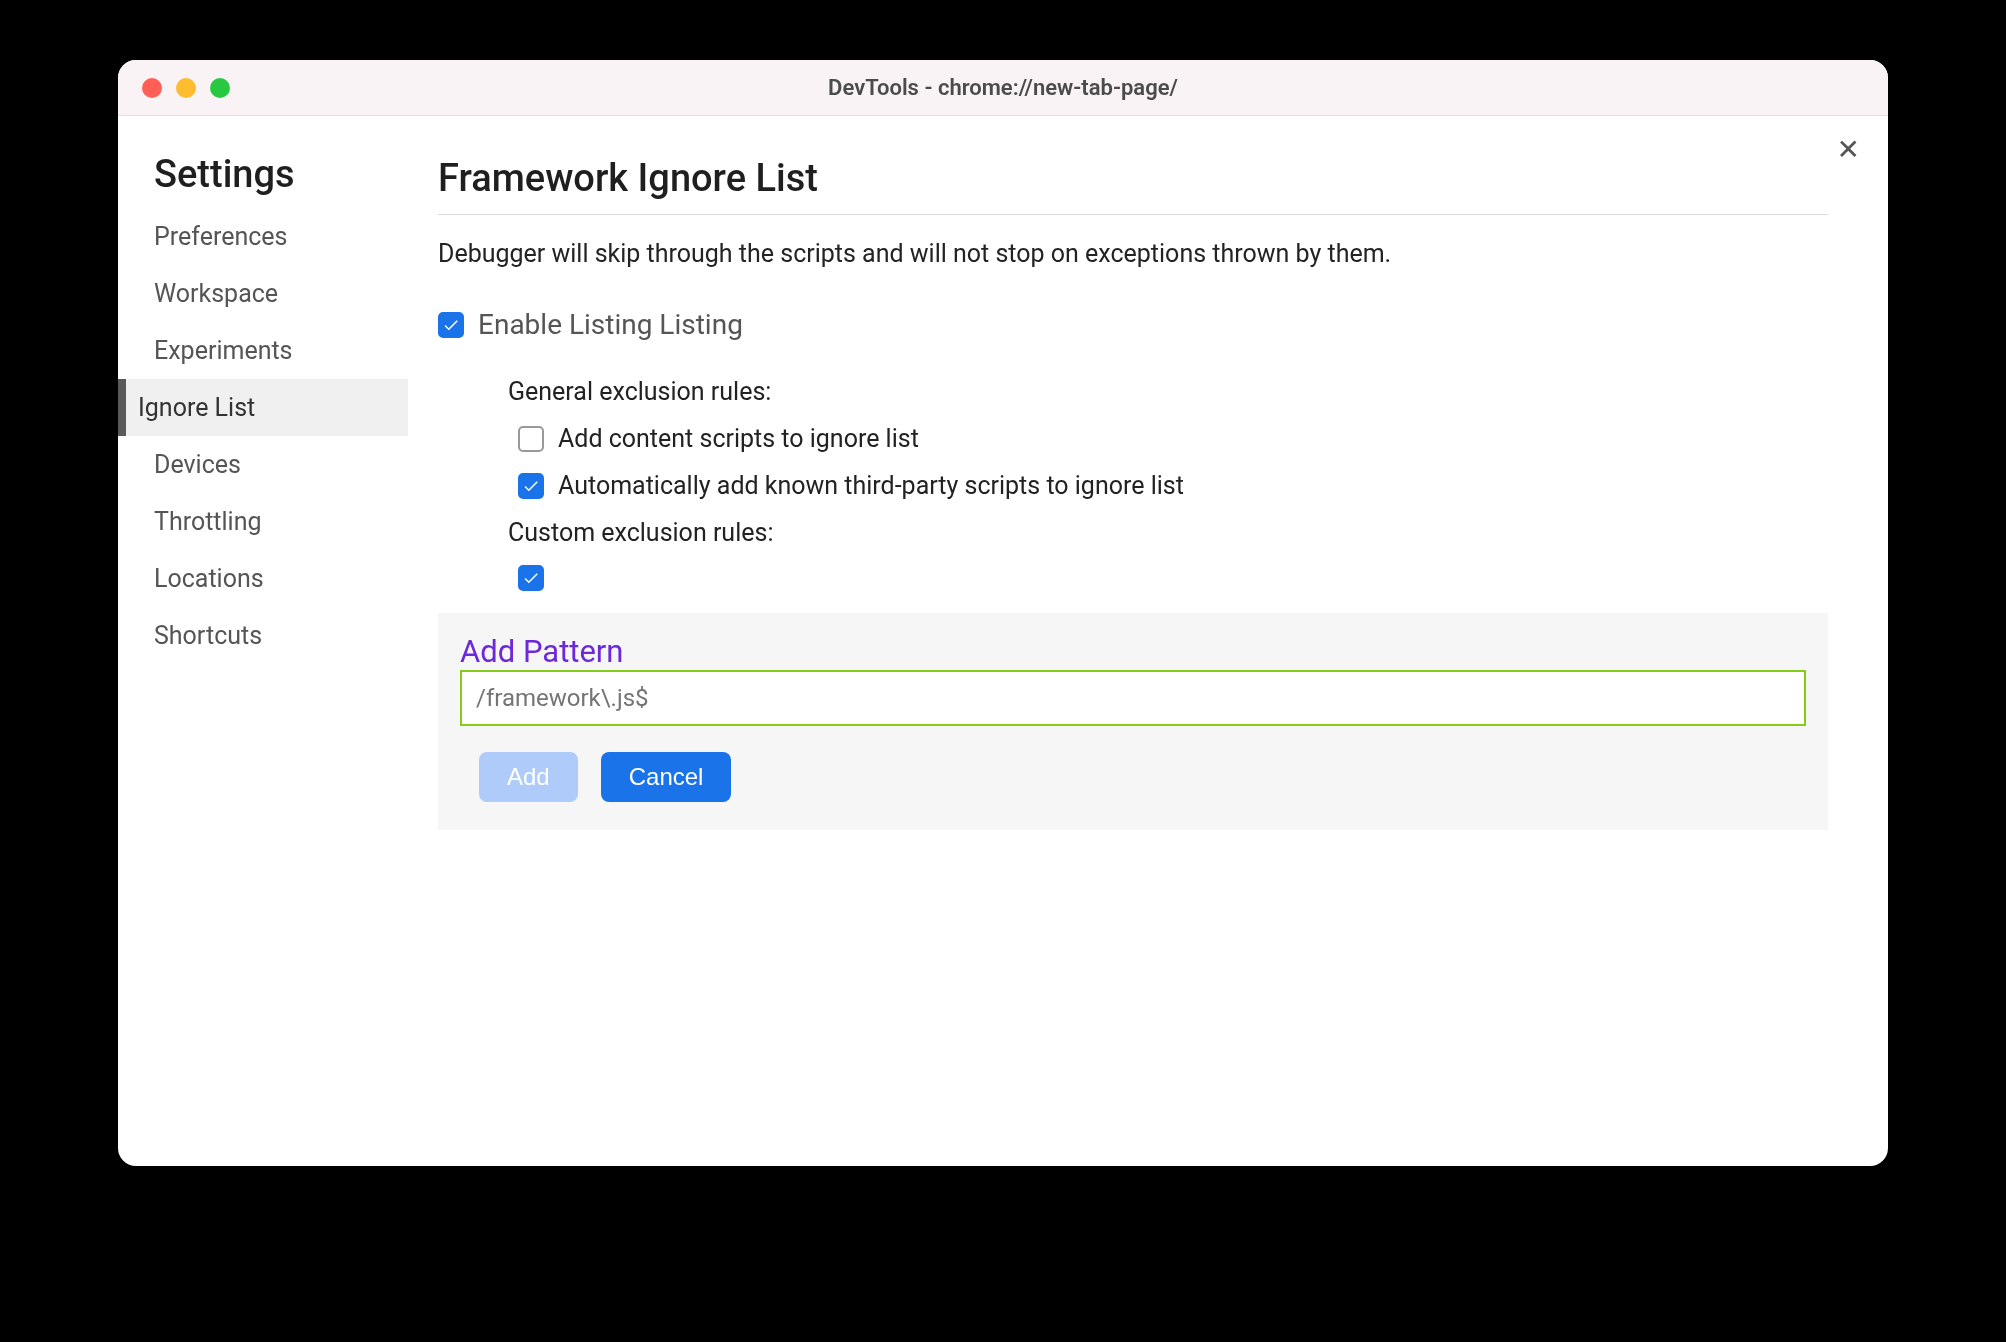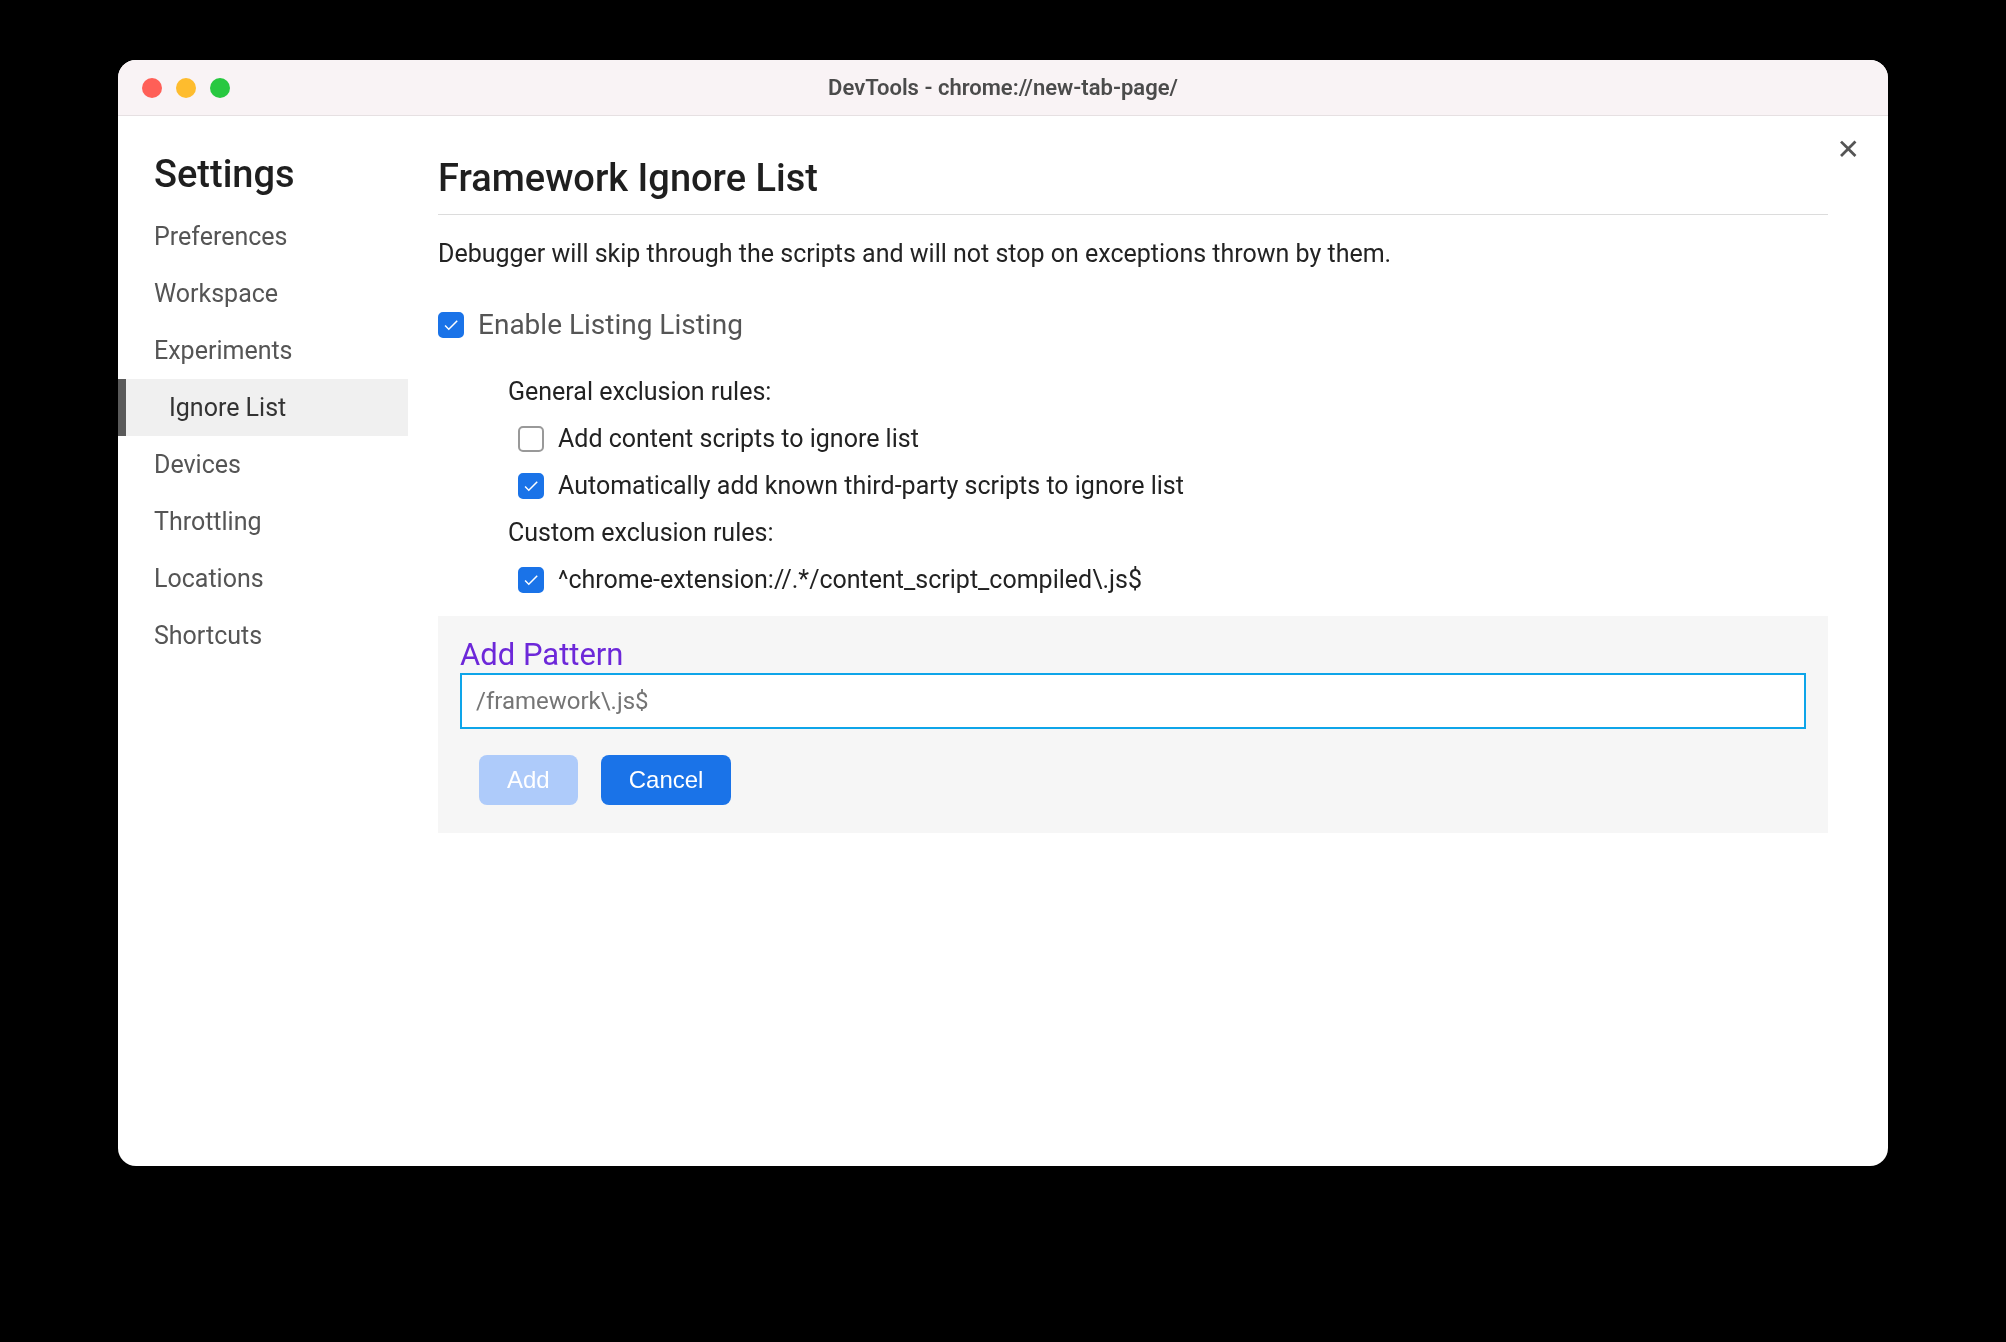--- a/index.html
+++ b/index.html
@@ -79,21 +79,21 @@
     }
     .nav-item {
       font-size: 25px;
       color: #555;
       padding: 14px 0 14px 36px;
       cursor: pointer;
     }
     .nav-item.active {
       background: #f0f0f0;
       border-left: 8px solid #5a5a5a;
-      padding-left: 43px;
+      padding-left: 12px;
       color: #333;
     }
     .content {
       flex: 1;
       padding: 40px 60px 40px 30px;
     }
     .page-title {
       font-size: 38px;
       font-weight: 500;
       color: #1f1f1f;
@@ -163,21 +163,21 @@
       padding: 20px 22px 28px 22px;
       margin-top: 22px;
     }
     .panel-label {
       font-size: 31px;
       color: #6d28d9;
     }
     .pattern-input {
       width: 100%;
       height: 56px;
-      border: 2px solid #0ea5e9;
+      border: 2px solid #84cc16;
       font-size: 24px;
       padding: 12px 14px;
       color: #888;
       background: #fff;
       outline: none;
       font-family: inherit;
     }
     .btn-row {
       display: flex;
       gap: 23px;
@@ -260,21 +260,20 @@
 
         <div class="custom-section">
           <div class="sub-heading">Custom exclusion rules:</div>
 
           <div class="check-row sub-row">
             <div class="checkbox checked">
               <svg viewBox="0 0 24 24">
                   <path fill="#fff" d="M9 16.2 4.8 12l-1.4 1.4L9 19 21 7l-1.4-1.4z"></path>
                 </svg>
             </div>
-            <div class="check-label">^chrome-extension://.*/content_script_compiled\.js$</div>
           </div>
         </div>
       </div>
 
       <div class="pattern-panel">
         <div class="panel-label">Add Pattern</div>
         <input class="pattern-input" type="text" placeholder="/framework\.js$" style="">
         <div class="btn-row">
           <button class="btn add">Add</button>
           <button class="btn cancel">Cancel</button>

